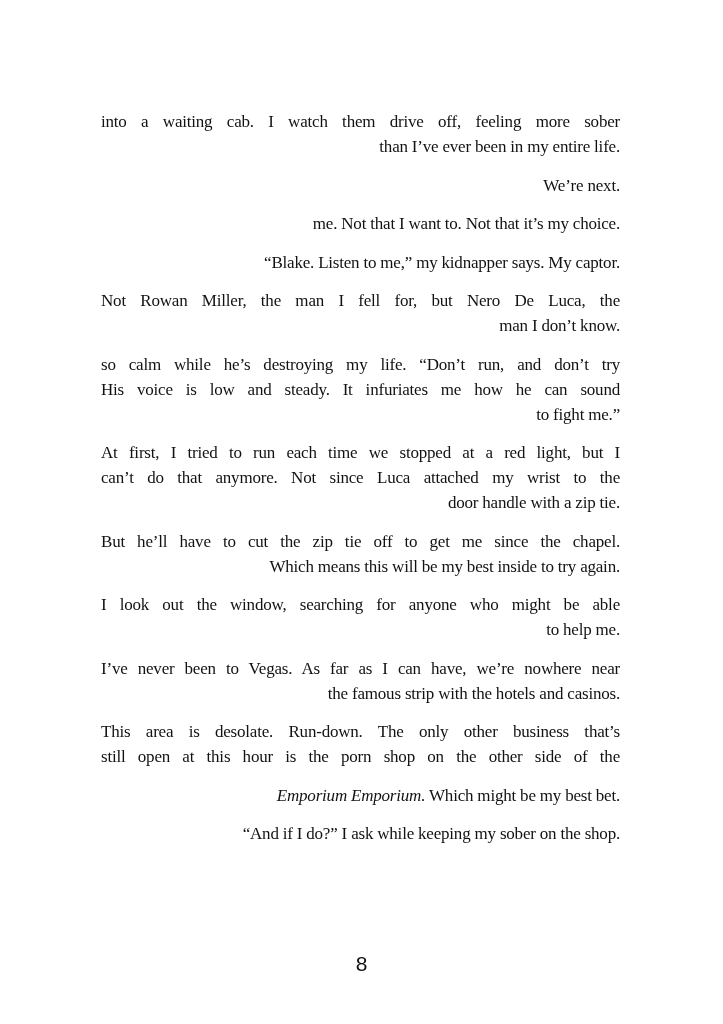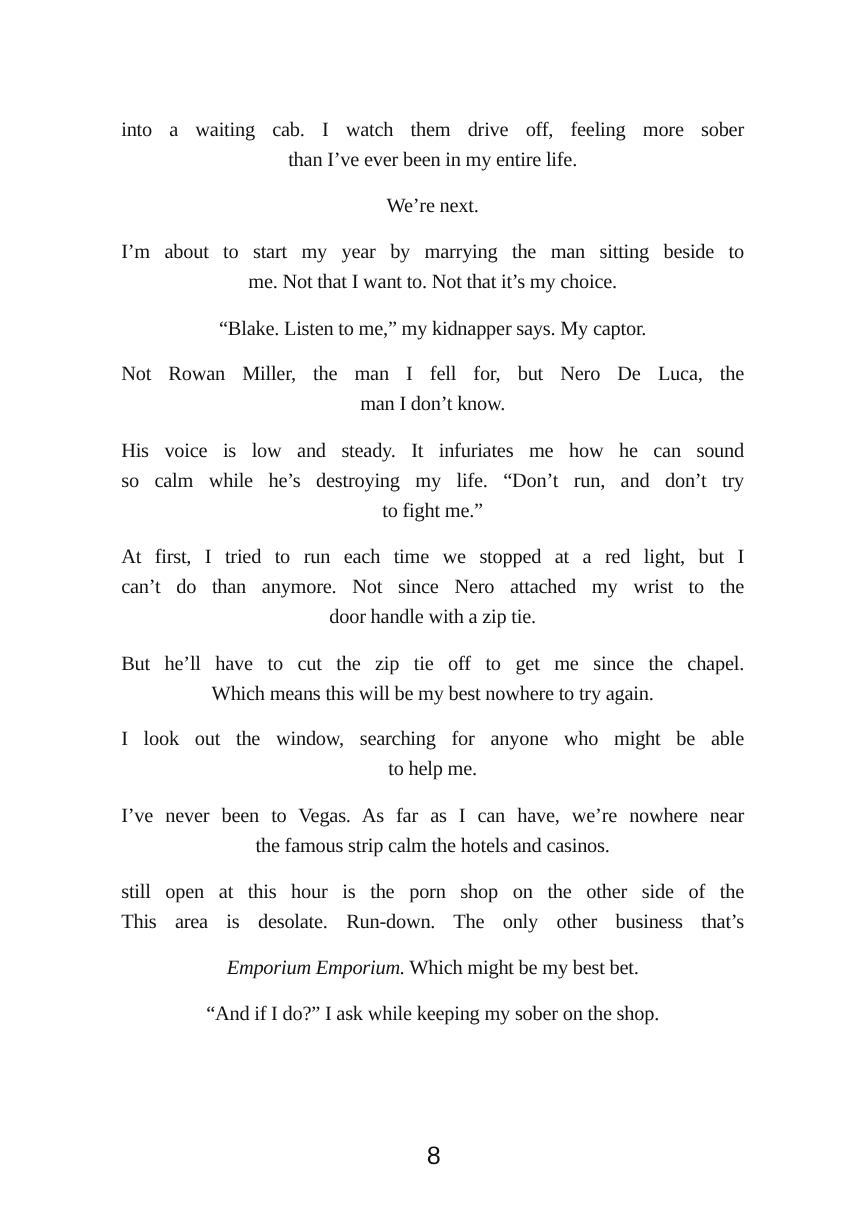--- a/index.html
+++ b/index.html
@@ -16,31 +16,31 @@
     color: #121212;
   }
   .page {
     position: absolute;
     inset: 0;
     background: #ffffff;
   }
   .text-block {
     position: absolute;
     left: 101px;
-    top: 95px;
+    top: 109px;
     width: 519px;
     font-size: 17px;
     line-height: 25px;
     letter-spacing: -0.2px;
   }
   .para {
     margin: 0 0 13.5px 0;
   }
   .line {
-    text-align: center;
+    text-align: right;
     min-height: 25px;
     white-space: normal;
   }
   .line.jl {
     text-align: justify;
     text-align-last: justify;
   }
   .italic {
     font-style: italic;
   }
@@ -65,63 +65,62 @@
     <div class="para">
       <div class="line jl">into a waiting cab. I watch them drive off, feeling more sober</div>
       <div class="line">than I’ve ever been in my entire life.</div>
     </div>
 
     <div class="para">
       <div class="line">We’re next.</div>
     </div>
 
     <div class="para">
-      <div class="line jl">I’m about to start my year by marrying the man sitting beside to</div>
       <div class="line">me. Not that I want to. Not that it’s my choice.</div>
     </div>
 
     <div class="para">
       <div class="line">“Blake. Listen to me,” my kidnapper says. My captor.</div>
     </div>
 
     <div class="para">
       <div class="line jl">Not Rowan Miller, the man I fell for, but Nero De Luca, the</div>
       <div class="line">man I don’t know.</div>
     </div>
 
     <div class="para">
+      <div class="line jl">so calm while he’s destroying my life. “Don’t run, and don’t try</div>
       <div class="line jl">His voice is low and steady. It infuriates me how he can sound</div>
-      <div class="line jl">so calm while he’s destroying my life. “Don’t run, and don’t try</div>
       <div class="line">to fight me.”</div>
     </div>
 
     <div class="para">
       <div class="line jl">At first, I tried to run each time we stopped at a red light, but I</div>
-      <div class="line jl">can’t do than anymore. Not since Nero attached my wrist to the</div>
+      <div class="line jl">can’t do that anymore. Not since Luca attached my wrist to the</div>
       <div class="line">door handle with a zip tie.</div>
     </div>
 
     <div class="para">
       <div class="line jl">But he’ll have to cut the zip tie off to get me since the chapel.</div>
-      <div class="line">Which means this will be my best nowhere to try again.</div>
+      <div class="line">Which means this will be my best inside to try again.</div>
     </div>
 
     <div class="para">
       <div class="line jl">I look out the window, searching for anyone who might be able</div>
       <div class="line">to help me.</div>
     </div>
 
     <div class="para">
       <div class="line jl">I’ve never been to Vegas. As far as I can have, we’re nowhere near</div>
-      <div class="line">the famous strip calm the hotels and casinos.</div>
+      <div class="line">the famous strip with the hotels and casinos.</div>
     </div>
 
     <div class="para">
+      <div class="line jl">This area is desolate. Run-down. The only other business that’s</div>
       <div class="line jl">still open at this hour is the porn shop on the other side of the</div>
-      <div class="line jl">This area is desolate. Run-down. The only other business that’s</div>
     </div>
 
     <div class="para">
       <div class="line"><span class="italic">Emporium Emporium.</span><span> Which might be my best bet.</span></div>
     </div>
 
     <div class="para">
       <div class="line">“And if I do?” I ask while keeping my sober on the shop.</div>
     </div>
 

